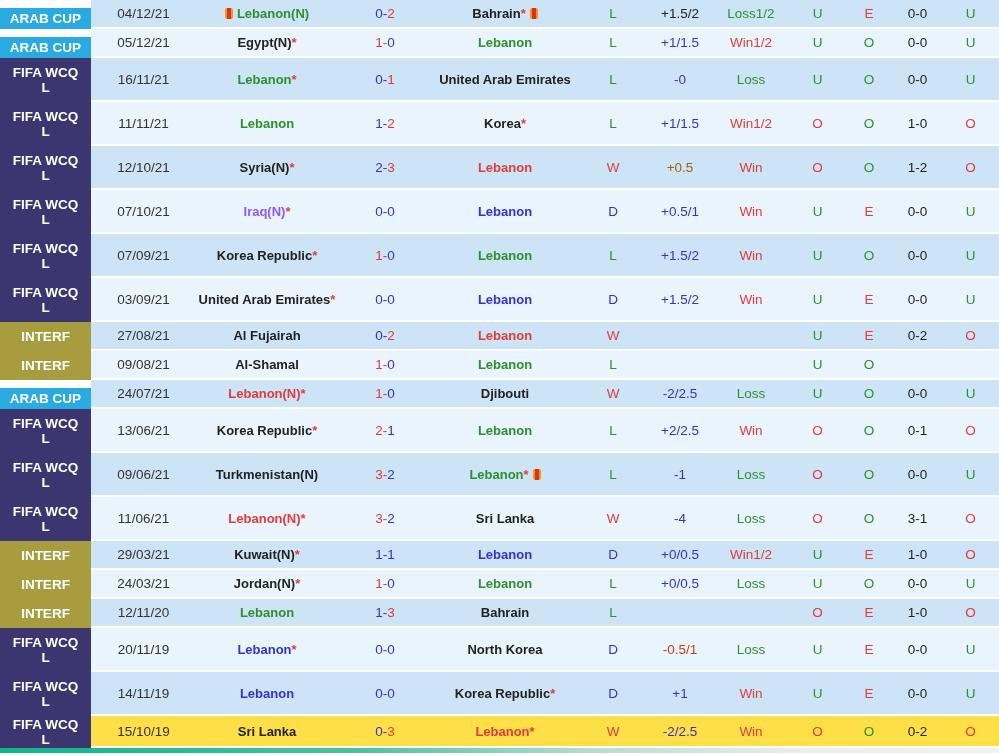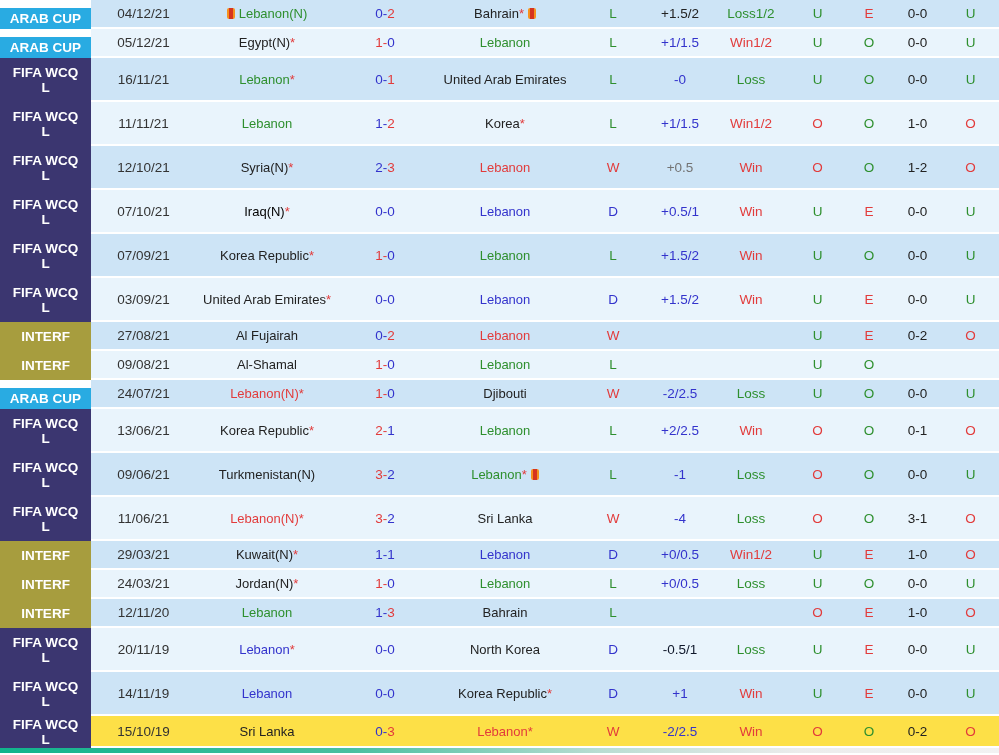--- a/index.html
+++ b/index.html
@@ -11,21 +11,21 @@
   .row:last-child{height:32px;}
   .comp{flex:0 0 91px;width:91px;display:flex;flex-direction:column;align-items:center;justify-content:center;
         color:#fff;font-weight:bold;font-size:13.5px;line-height:15px;text-align:center;}
   .comp.arabcup{background:#29abe2;margin-top:8px;}
   .comp.fifa{background:#3b3670;}
   .comp.interf{background:#a79d3e;}
   .data{flex:1;display:grid;
         grid-template-columns:105px 142px 94px 146px 70px 64px 78px 55px 48px 49px 1fr;
         align-items:center;box-sizing:border-box;border-bottom:2px solid #ffffff;height:100%;}
   .cell{text-align:center;font-size:13.5px;white-space:nowrap;overflow:hidden;color:#222;}
-  .cell.team{font-size:13px;}
+  .cell.team{font-size:13px;font-weight:bold;}
   .cell.date{color:#333333;}
   .card-icon{display:inline-block;width:8px;height:11px;border-radius:2px;vertical-align:-1px;
         background:linear-gradient(90deg,#f6921e 0 27%,#d6341f 27% 73%,#f6921e 73% 100%);}
   .card-before{margin-right:4px;}
   .card-after{margin-left:4px;}
   .accent-bar{height:5px;width:999px;
         background:linear-gradient(90deg,#10b48c 0%,#49bfa0 35%,#b9ddd2 60%,#ececec 80%,#f2f2f2 100%);}
 </style>
 </head>
 <body>
@@ -109,36 +109,36 @@
       <div class="comp fifa">
         <span>FIFA WCQ</span>
         <span>L</span>
       </div>
       <div class="data" style="background:#cde4f6">
         <div class="cell date">12/10/21</div>
         <div class="cell team"><span style="color:#222222">Syria(N)</span><span style="color:#e23b3b">*</span></div>
         <div class="cell"><span style="color:#3333cc">2</span><span style="color:#3333cc">-</span><span style="color:#e23b3b">3</span></div>
         <div class="cell team"><span style="color:#e23b3b">Lebanon</span></div>
         <div class="cell" style="color:#e23b3b">W</div>
-        <div class="cell" style="color:#737373">+0.5</div>
+        <div class="cell" style="color:#a16207">+0.5</div>
         <div class="cell" style="color:#e23b3b">Win</div>
         <div class="cell" style="color:#e23b3b">O</div>
         <div class="cell" style="color:#2e8f2e">O</div>
         <div class="cell">1-2</div>
         <div class="cell" style="color:#e23b3b">O</div>
       </div>
     </div>
     <div class="row tall">
       <div class="comp fifa">
         <span>FIFA WCQ</span>
         <span>L</span>
       </div>
       <div class="data" style="background:#e9f4fc">
         <div class="cell date">07/10/21</div>
-        <div class="cell team"><span style="color:#000000">Iraq(N)</span><span style="color:#e23b3b">*</span></div>
+        <div class="cell team"><span style="color:#8b5cf6">Iraq(N)</span><span style="color:#e23b3b">*</span></div>
         <div class="cell"><span style="color:#3333cc">0</span><span style="color:#3333cc">-</span><span style="color:#3333cc">0</span></div>
         <div class="cell team"><span style="color:#3333cc">Lebanon</span></div>
         <div class="cell" style="color:#3333cc">D</div>
         <div class="cell" style="color:#3333cc">+0.5/1</div>
         <div class="cell" style="color:#e23b3b">Win</div>
         <div class="cell" style="color:#2e8f2e">U</div>
         <div class="cell" style="color:#e23b3b">E</div>
         <div class="cell">0-0</div>
         <div class="cell" style="color:#2e8f2e">U</div>
       </div>
@@ -350,21 +350,21 @@
       <div class="comp fifa">
         <span>FIFA WCQ</span>
         <span>L</span>
       </div>
       <div class="data" style="background:#e9f4fc">
         <div class="cell date">20/11/19</div>
         <div class="cell team"><span style="color:#3333cc">Lebanon</span><span style="color:#e23b3b">*</span></div>
         <div class="cell"><span style="color:#3333cc">0</span><span style="color:#3333cc">-</span><span style="color:#3333cc">0</span></div>
         <div class="cell team"><span style="color:#222222">North Korea</span></div>
         <div class="cell" style="color:#3333cc">D</div>
-        <div class="cell" style="color:#0f172a">-0.5/1</div>
+        <div class="cell" style="color:#c2410c">-0.5/1</div>
         <div class="cell" style="color:#2e8f2e">Loss</div>
         <div class="cell" style="color:#2e8f2e">U</div>
         <div class="cell" style="color:#e23b3b">E</div>
         <div class="cell">0-0</div>
         <div class="cell" style="color:#2e8f2e">U</div>
       </div>
     </div>
     <div class="row tall">
       <div class="comp fifa">
         <span>FIFA WCQ</span>

